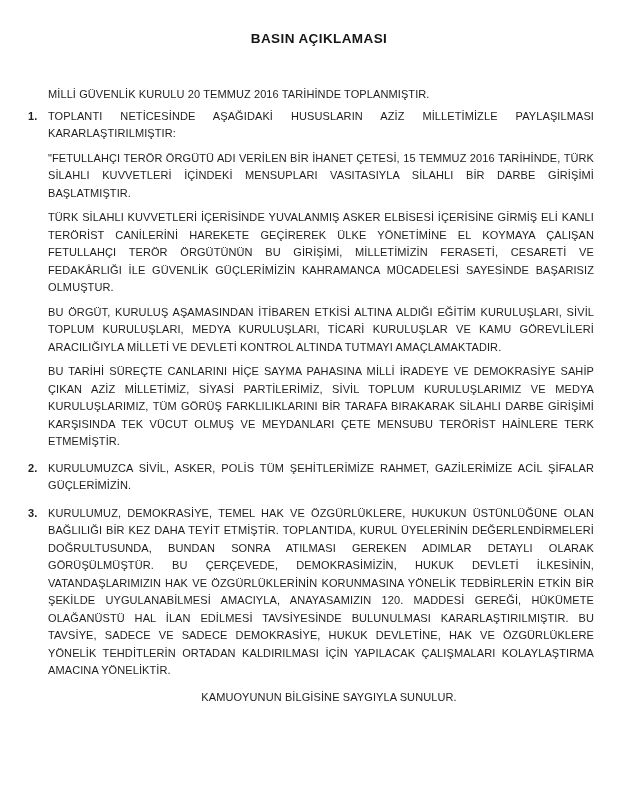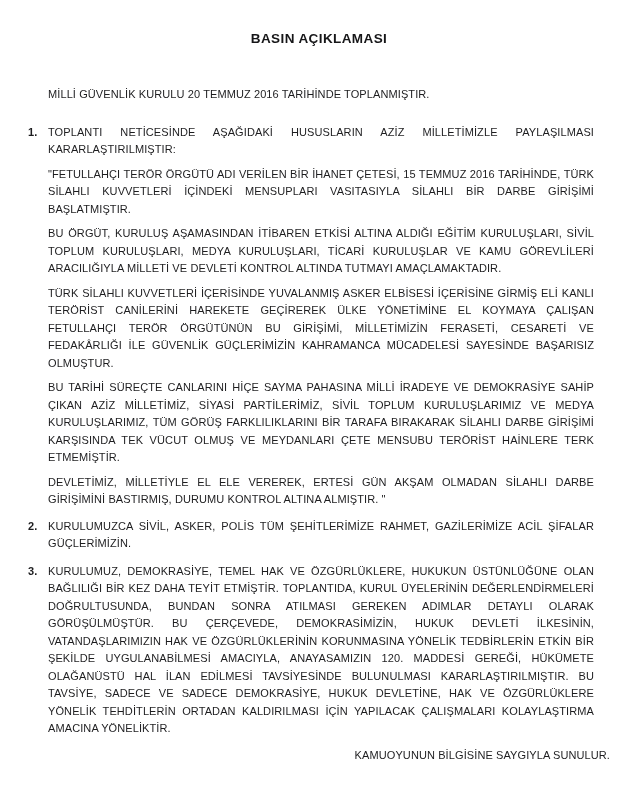--- a/index.html
+++ b/index.html
@@ -26,63 +26,62 @@
     letter-spacing: 0.4px;
     margin: 0 0 40px 0;
     color: #161618;
   }
   .content {
     font-size: 11px;
     line-height: 17.5px;
     letter-spacing: 0.1px;
   }
   .intro {
-    margin: 0 0 20px 20px;
+    margin: 0 0 4px 20px;
     text-align: left;
   }
   .item {
     display: flex;
     margin: 0 0 2px 0;
   }
   .item-num {
     flex: 0 0 20px;
     font-weight: 700;
     text-align: left;
   }
   .item-body { flex: 1; min-width: 0; }
   .para {
     margin: 0 16px 7px 0;
     text-align: justify;
   }
   .item-3 { margin-top: 3px; }
   .closing {
     margin: 2px 0 0 20px;
-    text-align: right;
+    text-align: center;
   }
 </style>
 </head>
 <body>
 
 <div class="page">
 
   <h1 class="doc-title">BASIN AÇIKLAMASI</h1>
 
   <div class="content">
 
     <p class="intro">MİLLİ GÜVENLİK KURULU 20 TEMMUZ 2016 TARİHİNDE TOPLANMIŞTIR.</p>
 
     <div class="item">
       <span class="item-num">1.</span>
       <div class="item-body">
         <p class="para">TOPLANTI NETİCESİNDE AŞAĞIDAKİ HUSUSLARIN AZİZ MİLLETİMİZLE PAYLAŞILMASI KARARLAŞTIRILMIŞTIR:</p>
         <p class="para">"FETULLAHÇI TERÖR ÖRGÜTÜ ADI VERİLEN BİR İHANET ÇETESİ, 15 TEMMUZ 2016 TARİHİNDE, TÜRK SİLAHLI KUVVETLERİ İÇİNDEKİ MENSUPLARI VASITASIYLA SİLAHLI BİR DARBE GİRİŞİMİ BAŞLATMIŞTIR.</p>
+        <p class="para">TÜRK SİLAHLI KUVVETLERİ İÇERİSİNDE YUVALANMIŞ ASKER ELBİSESİ İÇERİSİNE GİRMİŞ ELİ KANLI TERÖRİST CANİLERİNİ HAREKETE GEÇİREREK ÜLKE YÖNETİMİNE EL KOYMAYA ÇALIŞAN FETULLAHÇI TERÖR ÖRGÜTÜNÜN BU GİRİŞİMİ, MİLLETİMİZİN FERASETİ, CESARETİ VE FEDAKÂRLIĞI İLE GÜVENLİK GÜÇLERİMİZİN KAHRAMANCA MÜCADELESİ SAYESİNDE BAŞARISIZ OLMUŞTUR.</p>
         <p class="para">BU ÖRGÜT, KURULUŞ AŞAMASINDAN İTİBAREN ETKİSİ ALTINA ALDIĞI EĞİTİM KURULUŞLARI, SİVİL TOPLUM KURULUŞLARI, MEDYA KURULUŞLARI, TİCARİ KURULUŞLAR VE KAMU GÖREVLİLERİ ARACILIĞIYLA MİLLETİ VE DEVLETİ KONTROL ALTINDA TUTMAYI AMAÇLAMAKTADIR.</p>
-        <p class="para">TÜRK SİLAHLI KUVVETLERİ İÇERİSİNDE YUVALANMIŞ ASKER ELBİSESİ İÇERİSİNE GİRMİŞ ELİ KANLI TERÖRİST CANİLERİNİ HAREKETE GEÇİREREK ÜLKE YÖNETİMİNE EL KOYMAYA ÇALIŞAN FETULLAHÇI TERÖR ÖRGÜTÜNÜN BU GİRİŞİMİ, MİLLETİMİZİN FERASETİ, CESARETİ VE FEDAKÂRLIĞI İLE GÜVENLİK GÜÇLERİMİZİN KAHRAMANCA MÜCADELESİ SAYESİNDE BAŞARISIZ OLMUŞTUR.</p>
         <p class="para">BU TARİHİ SÜREÇTE CANLARINI HİÇE SAYMA PAHASINA MİLLİ İRADEYE VE DEMOKRASİYE SAHİP ÇIKAN AZİZ MİLLETİMİZ, SİYASİ PARTİLERİMİZ, SİVİL TOPLUM KURULUŞLARIMIZ VE MEDYA KURULUŞLARIMIZ, TÜM GÖRÜŞ FARKLILIKLARINI BİR TARAFA BIRAKARAK SİLAHLI DARBE GİRİŞİMİ KARŞISINDA TEK VÜCUT OLMUŞ VE MEYDANLARI ÇETE MENSUBU TERÖRİST HAİNLERE TERK ETMEMİŞTİR.</p>
-        <p class="para">DEVLETİMİZ, MİLLETİYLE EL ELE VEREREK, ERTESİ GÜN AKŞAM OLMADAN SİLAHLI DARBE GİRİŞİMİNİ BASTIRMIŞ, DURUMU KONTROL ALTINA ALMIŞTIR. "</p>
       </div>
     </div>
 
     <div class="item">
       <span class="item-num">2.</span>
       <div class="item-body">
         <p class="para">KURULUMUZCA SİVİL, ASKER, POLİS TÜM ŞEHİTLERİMİZE RAHMET, GAZİLERİMİZE ACİL ŞİFALAR GÜÇLERİMİZİN.</p>
       </div>
     </div>
 

